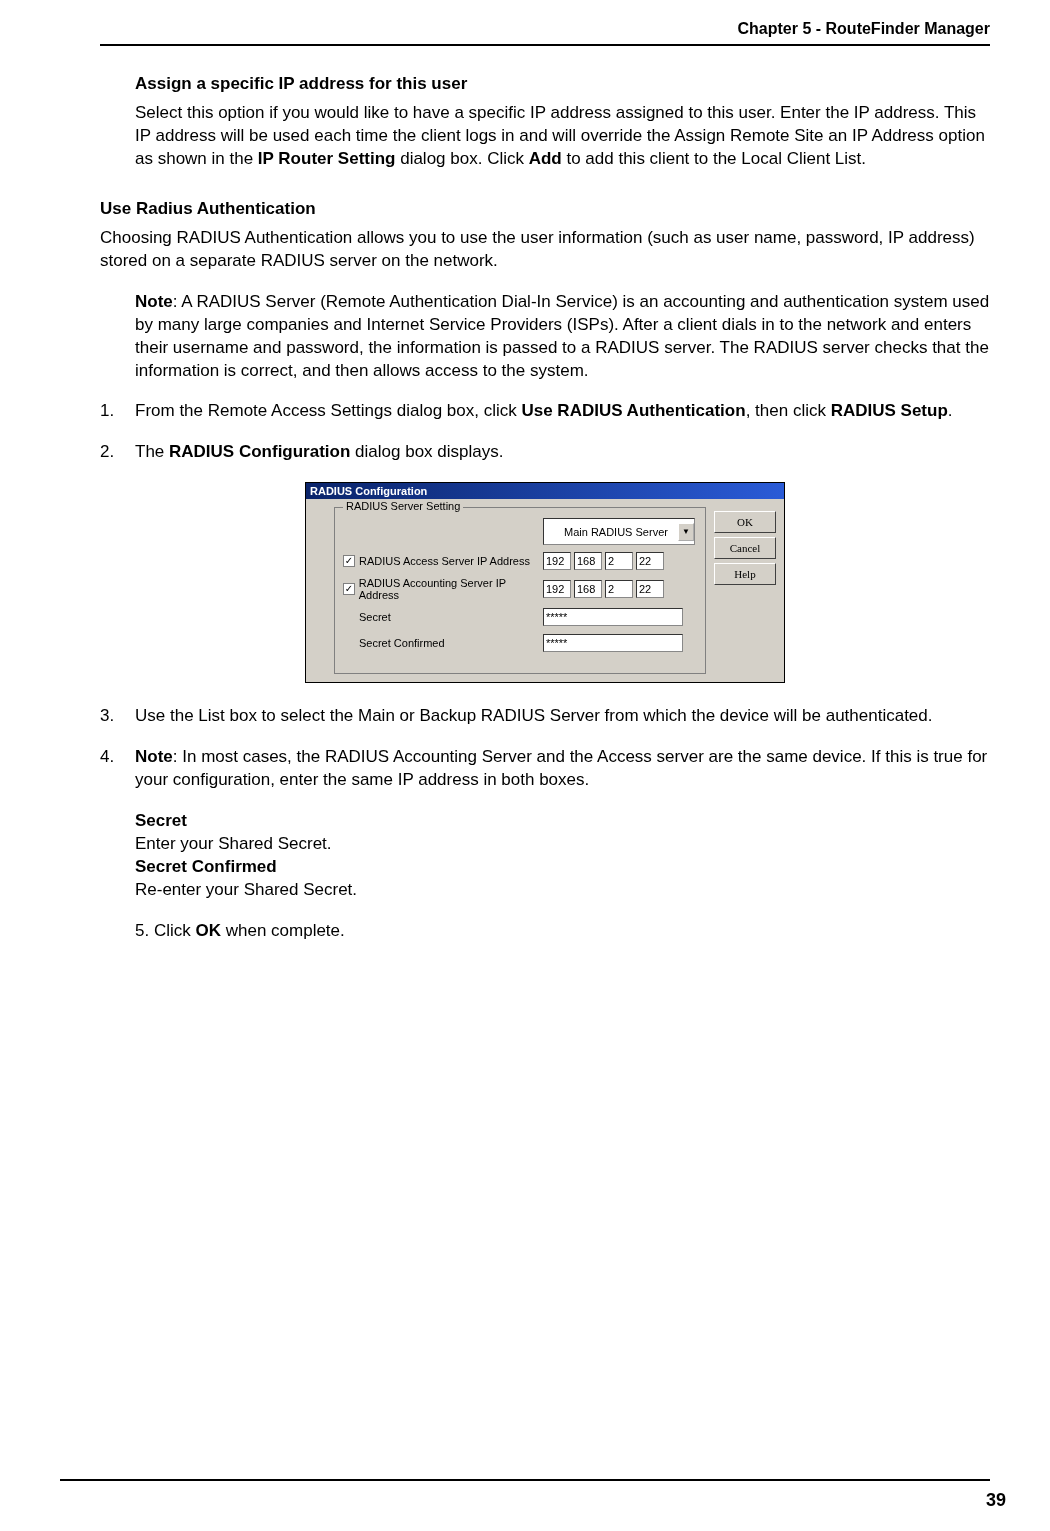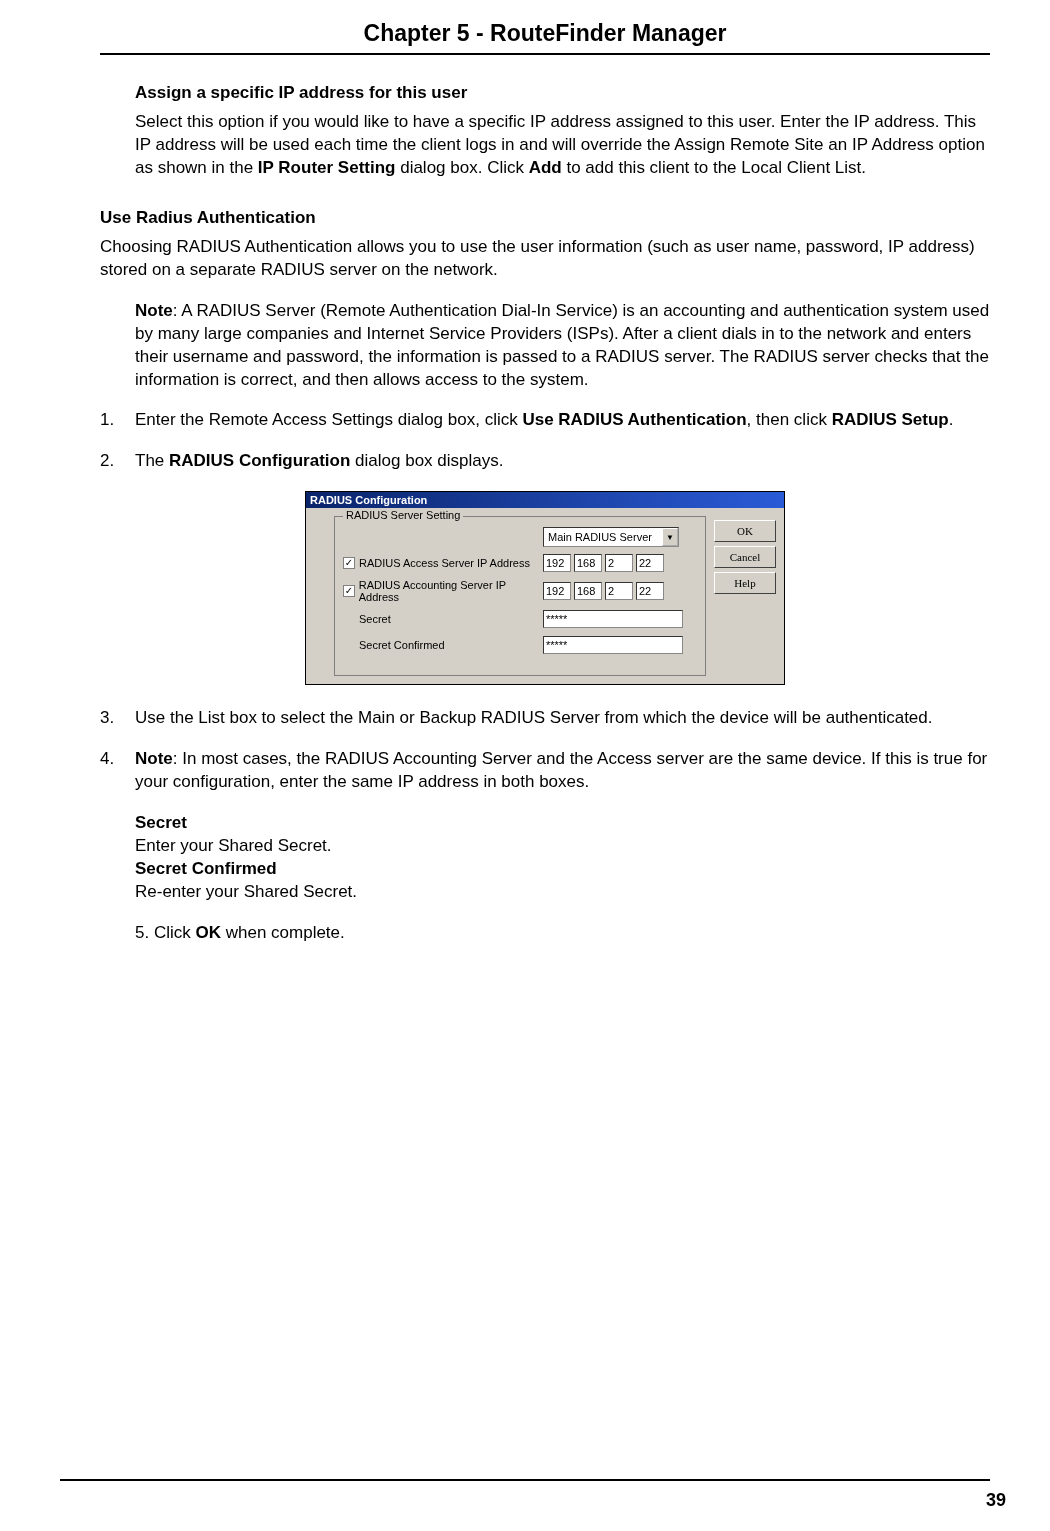--- a/index.html
+++ b/index.html
@@ -11,23 +11,23 @@
     width: 1050px;
     margin: 0 auto;
     padding: 0;
   }
   .page {
     padding: 20px 60px 40px 100px;
     position: relative;
     min-height: 1531px;
   }
   .chapter-header {
-    text-align: center;
+    text-align: right;
     font-weight: bold;
-    font-size: 23px;
+    font-size: 16px;
     padding-bottom: 6px;
   }
   .hr-top {
     border: none;
     border-top: 2px solid #000;
     margin-bottom: 20px;
   }
   .hr-bottom {
     border: none;
     border-top: 2px solid #000;
@@ -139,21 +139,22 @@
     font-size: 11px;
     height: 18px;
     font-family: Tahoma, Arial, sans-serif;
   }
   .ip-oct { width: 28px; }
   .select-box {
     display: flex;
     align-items: center;
     background: #fff;
     border: 1px inset #888;
-    height: 20px;
+    height: 27px;
+    padding-left: 16px;
   }
   .select-text {
     padding: 0 4px;
     width: 118px;
     font-size: 11px;
   }
   .select-arrow {
     width: 16px;
     height: 18px;
     background: #d4d0c8;
@@ -204,21 +205,21 @@
 
   <div class="indent1">
     <p class="para">
       <b>Note</b><span>: A RADIUS Server (Remote Authentication Dial-In Service) is an accounting and authentication system used by many large companies and Internet Service Providers (ISPs).  After a client dials in to the network and enters their username and password, the information is passed to a RADIUS server.  The RADIUS server checks that the information is correct, and then allows access to the system.</span>
     </p>
   </div>
 
   <div class="ol-item">
     <div class="ol-num">1.</div>
     <div class="ol-body">
-      <span>Enter the Remote Access Settings dialog box, click </span><b>Use RADIUS Authentication</b><span>, then click </span><b>RADIUS Setup</b><span>.</span>
+      <span>From the Remote Access Settings dialog box, click </span><b>Use RADIUS Authentication</b><span>, then click </span><b>RADIUS Setup</b><span>.</span>
     </div>
   </div>
 
   <div class="ol-item">
     <div class="ol-num">2.</div>
     <div class="ol-body">
       <span>The </span><b>RADIUS Configuration</b><span> dialog box displays.</span>
     </div>
   </div>
 

